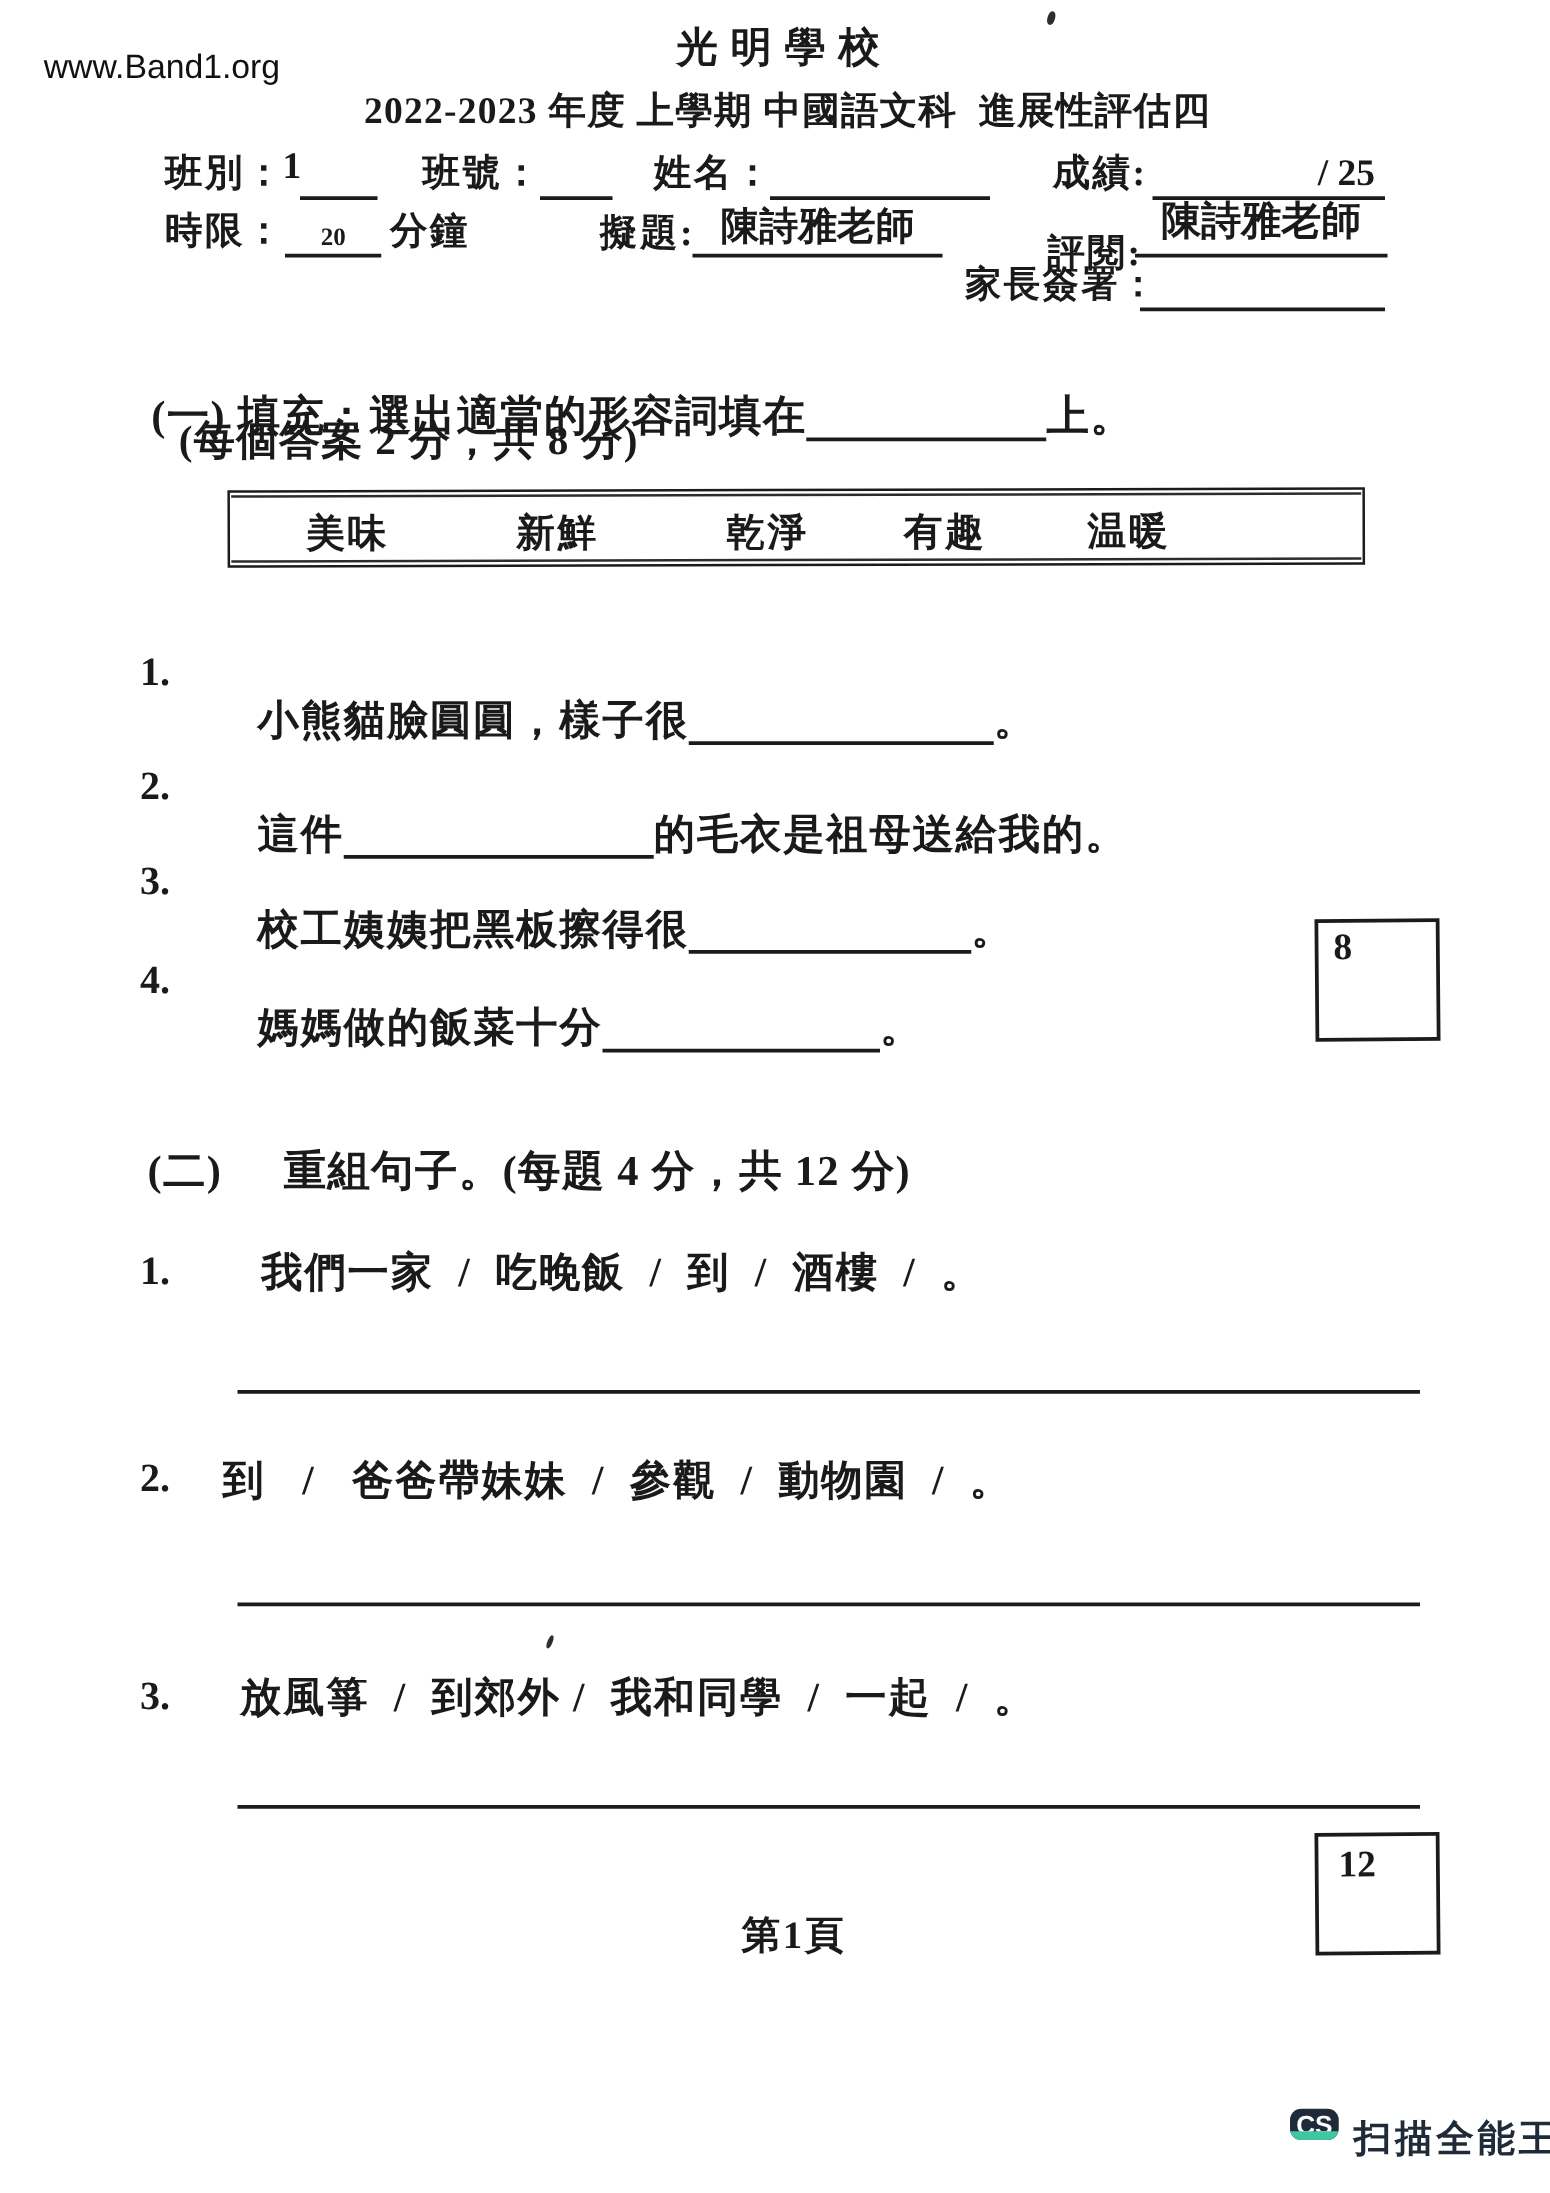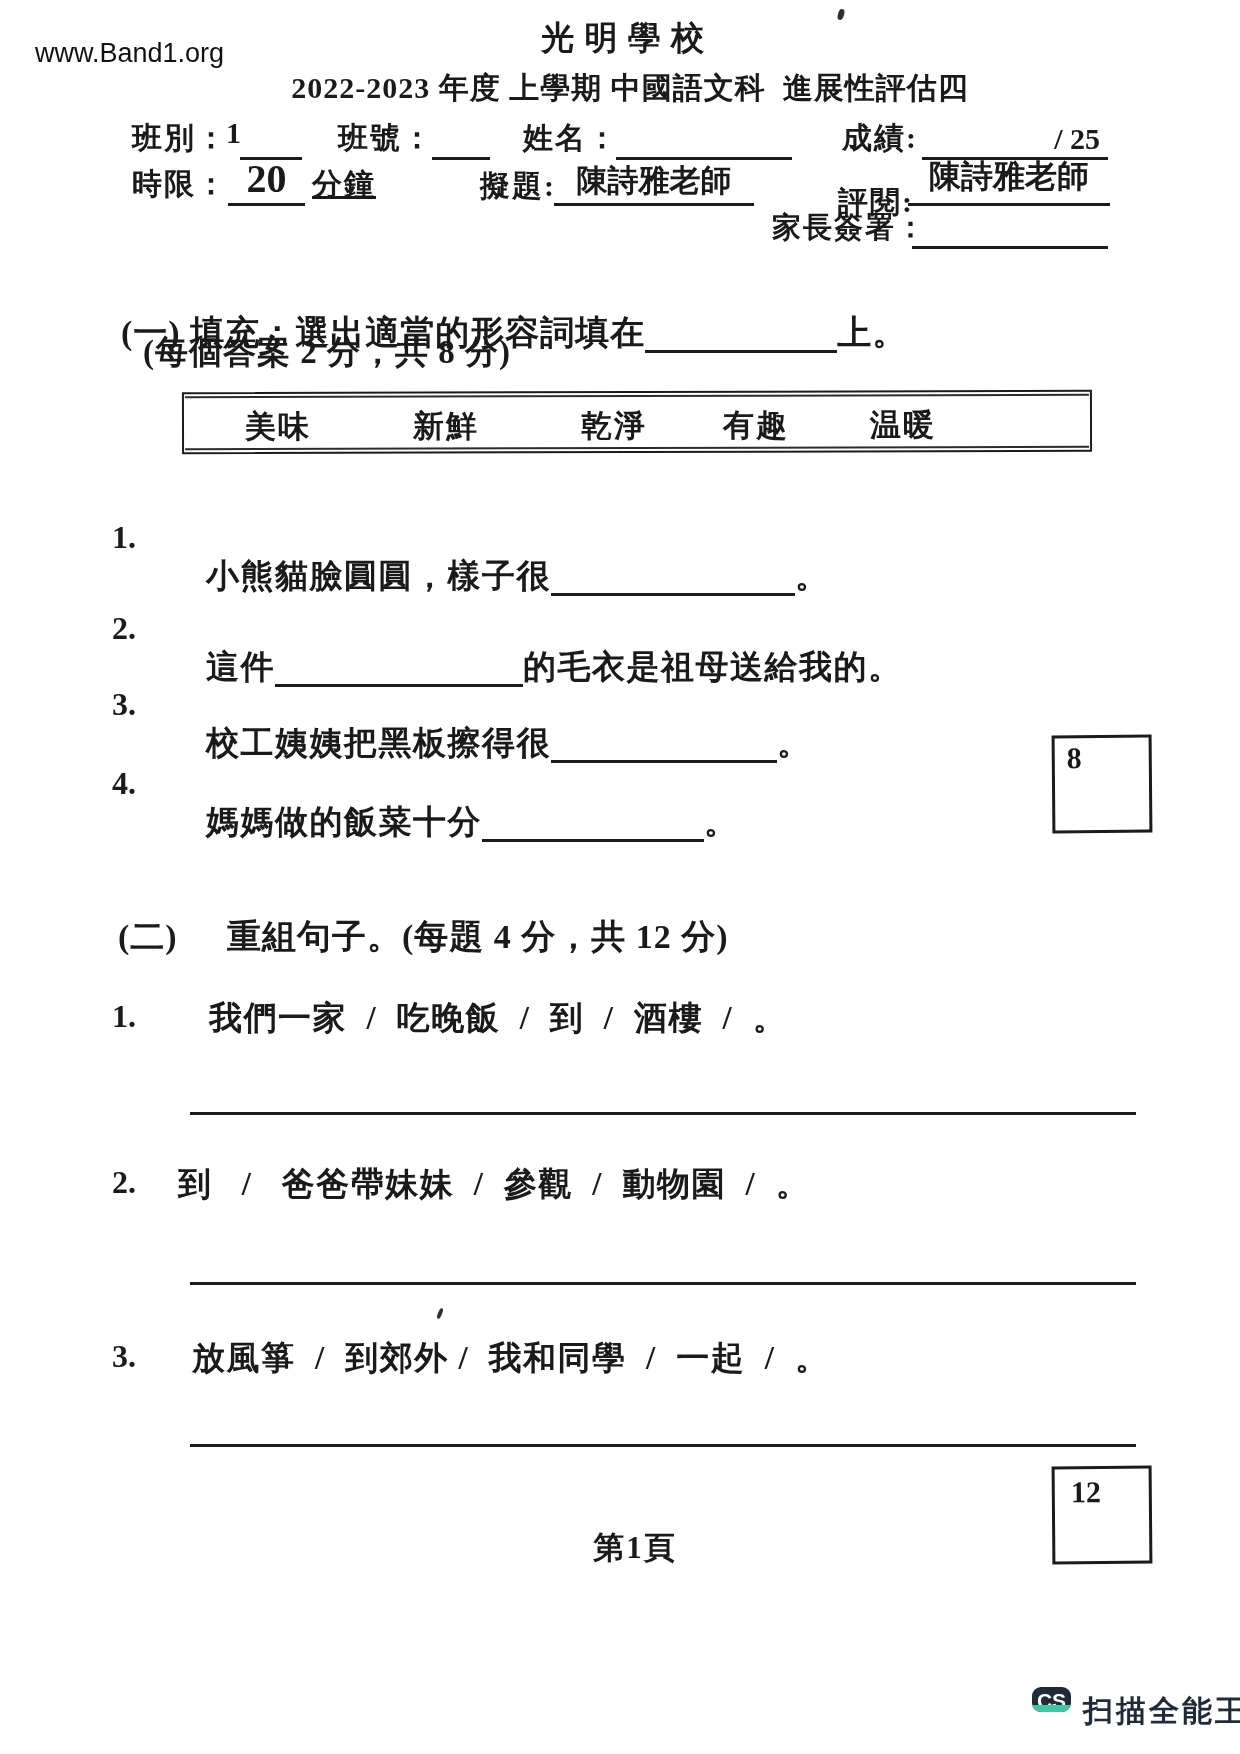--- a/index.html
+++ b/index.html
@@ -6,21 +6,21 @@
   body{
     width:1240px;height:1754px;position:relative;overflow:hidden;
     font-family:"Liberation Serif","DejaVu Serif",serif;
     color:var(--ink,#1a1a1a);font-weight:700;
   }
   .abs{position:absolute;}
   .pre{white-space:pre;}
   
   .lbl{position:absolute;font-size:30px;letter-spacing:2px;white-space:pre;}
   .blank{position:absolute;border-bottom:3px solid #1b1b1b;}
-  .blank .fill{position:absolute;left:0;right:0;bottom:1px;text-align:center;font-size:40px;white-space:pre;}
+  .blank .fill{position:absolute;left:0;right:0;bottom:1px;text-align:center;font-size:20px;white-space:pre;}
   .fill-right{position:absolute;right:8px;bottom:1px;font-size:30px;white-space:pre;}
   
   .inline-blank{display:inline-block;border-bottom:3px solid #1b1b1b;height:1em;vertical-align:-9px;}
   
   .s-head{position:absolute;font-size:34px;letter-spacing:1px;white-space:pre;}
   .s-note{position:absolute;font-size:33px;letter-spacing:1px;white-space:pre;}
   .q-no{position:absolute;font-size:32px;}
   .q-text{position:absolute;font-size:33px;letter-spacing:1.5px;white-space:pre;}
   
   .word-box{position:absolute;left:182px;top:391px;width:906px;height:58px;border:2px solid #1b1b1b;transform:rotate(-0.15deg);}
@@ -65,21 +65,21 @@
   <span class="blank" style="left:922px;top:0;width:186px;height:41px;">
     <span class="fill-right">/ 25</span>
   </span>
 </div>
 
 <div class="abs" style="left:0;top:160px;width:1240px;height:44px;">
   <span class="lbl" style="left:132px;top:4px;">時限：</span>
   <span class="blank" style="left:228px;top:0;width:77px;height:43px;">
     <span class="fill">20</span>
   </span>
-  <span class="lbl" style="left:312px;top:4px;text-decoration:underline;">分鐘</span>
+  <span class="lbl" style="left:312px;top:4px;">分鐘</span>
   <span class="lbl" style="left:480px;top:6px;">擬題:</span>
   <span class="blank" style="left:554px;top:0;width:200px;height:43px;">
     <span class="fill" style="font-size:31px;">陳詩雅老師</span>
   </span>
   <span class="lbl" style="left:838px;top:22px;text-align:center;">評閱:</span>
   <span class="blank" style="left:908px;top:0;width:202px;height:43px;">
     <span class="fill" style="font-size:32px;bottom:4px;">陳詩雅老師</span>
   </span>
 </div>
 

